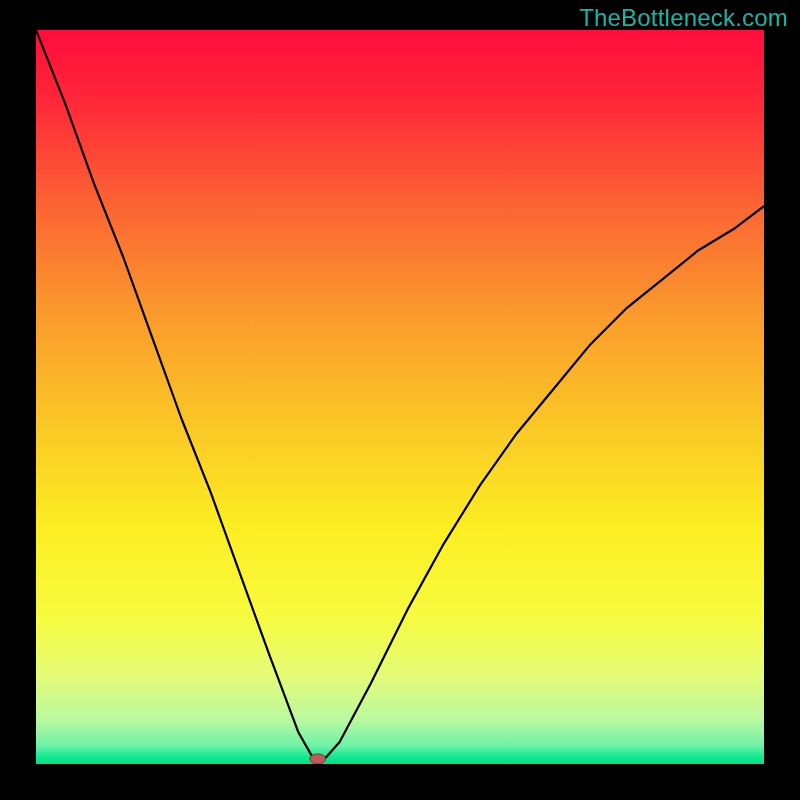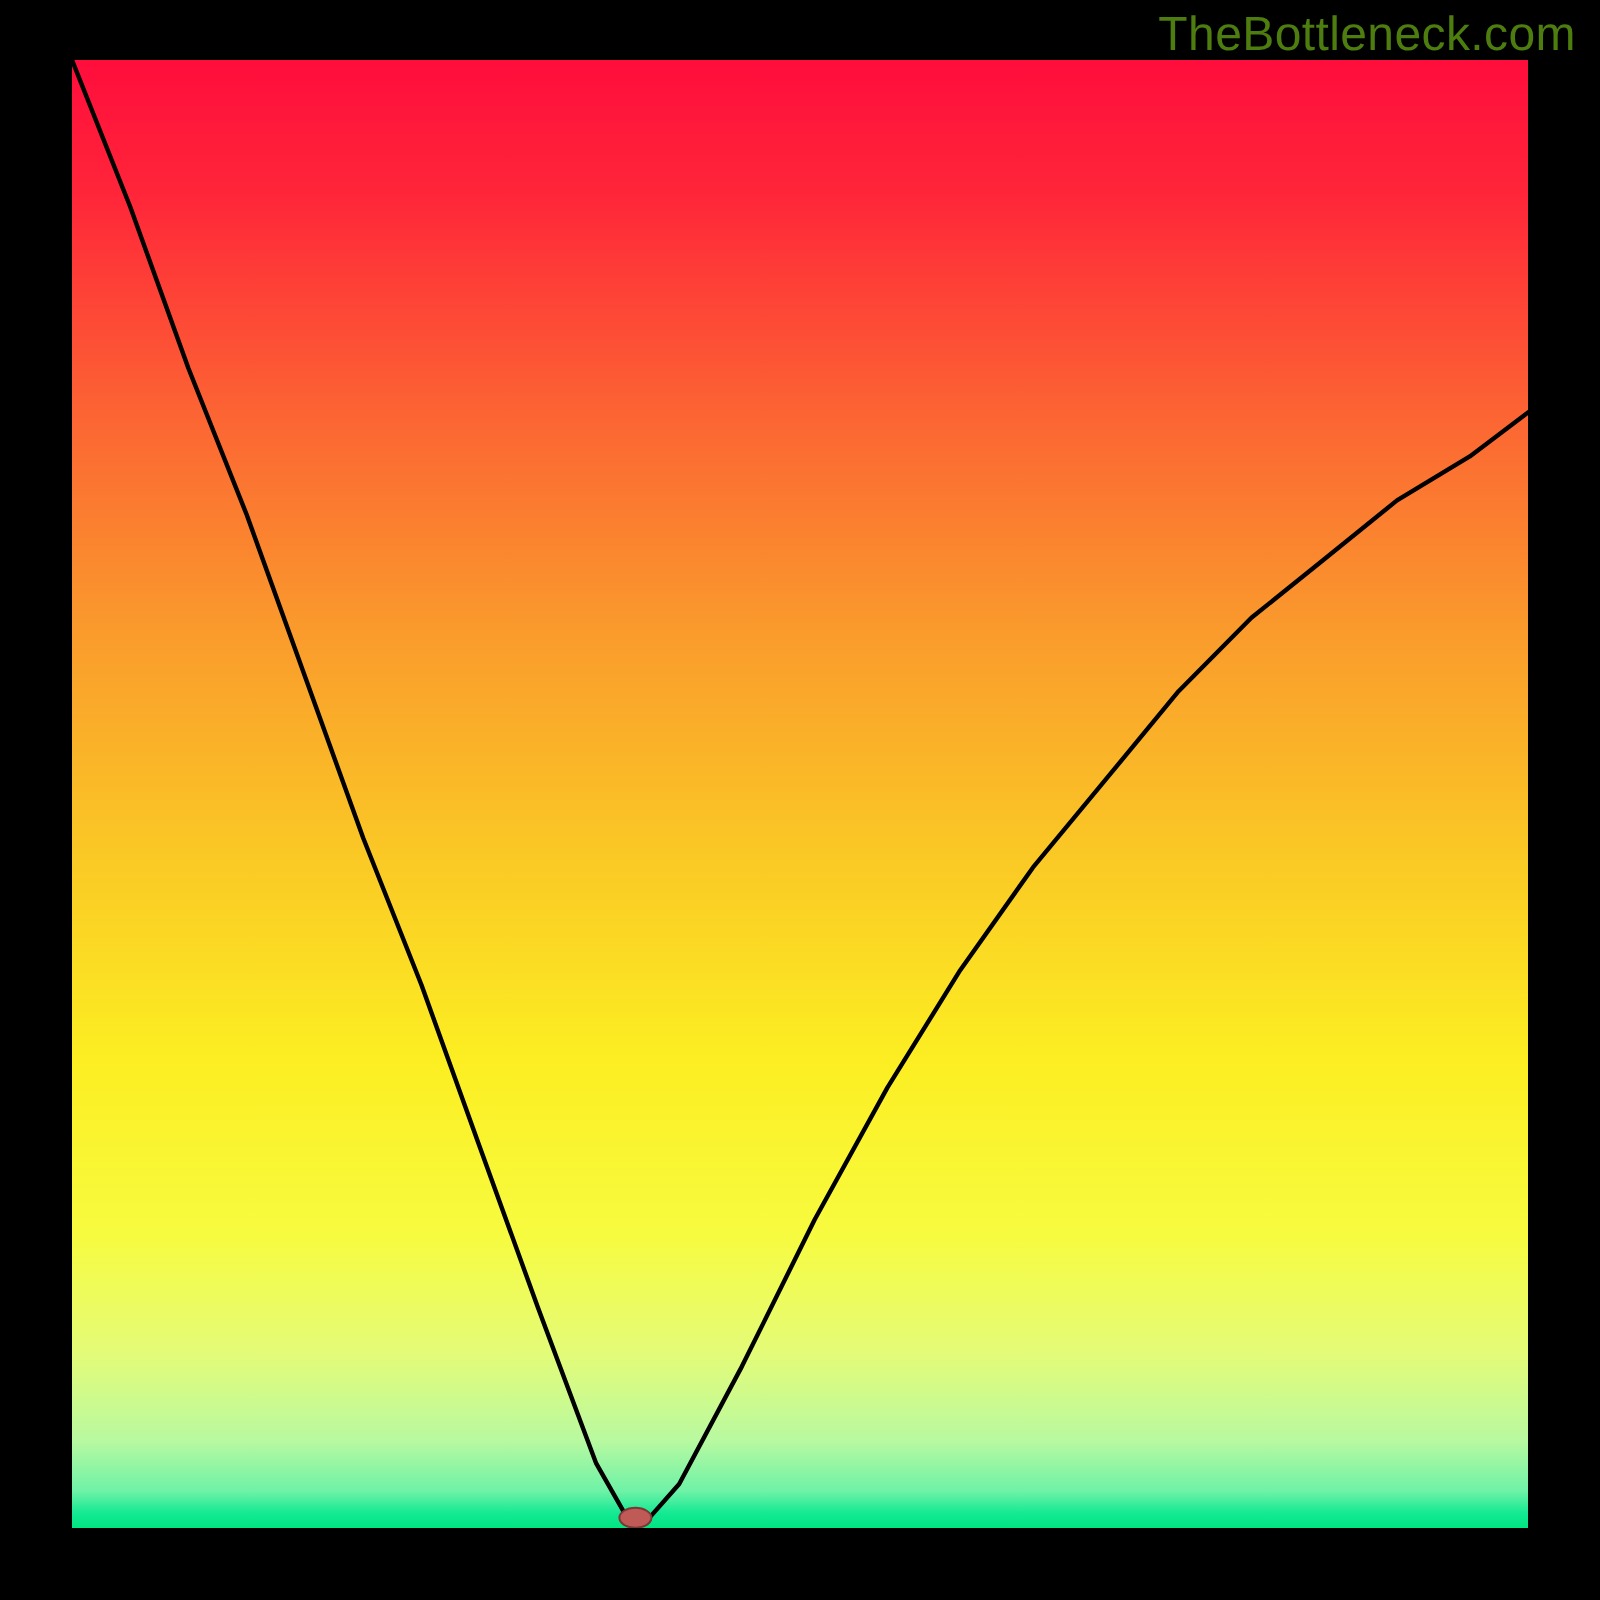--- a/index.html
+++ b/index.html
@@ -30,21 +30,21 @@
     display: block;
     width: 728px;
     height: 734px;
   }
   .watermark {
     position: absolute;
     top: 4px;
     right: 12px;
     font-family: Arial, Helvetica, sans-serif;
     font-size: 24px;
-    color: #4d7c0f;
+    color: #14b8a6;
     letter-spacing: 0.2px;
     user-select: none;
   }
   .curve {
     fill: none;
     stroke: #000000;
     stroke-width: 2.2;
     stroke-linecap: round;
     stroke-linejoin: round;
   }

